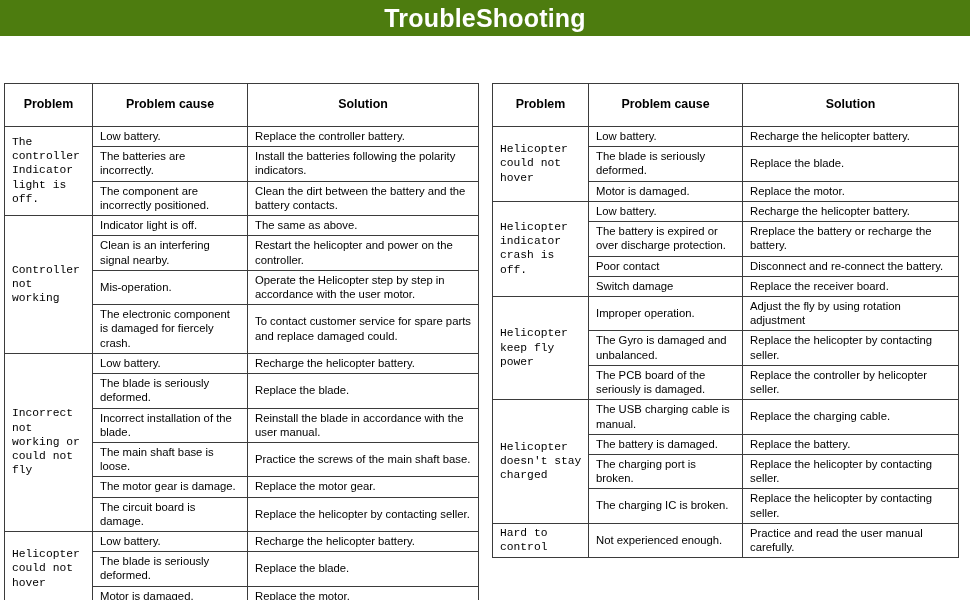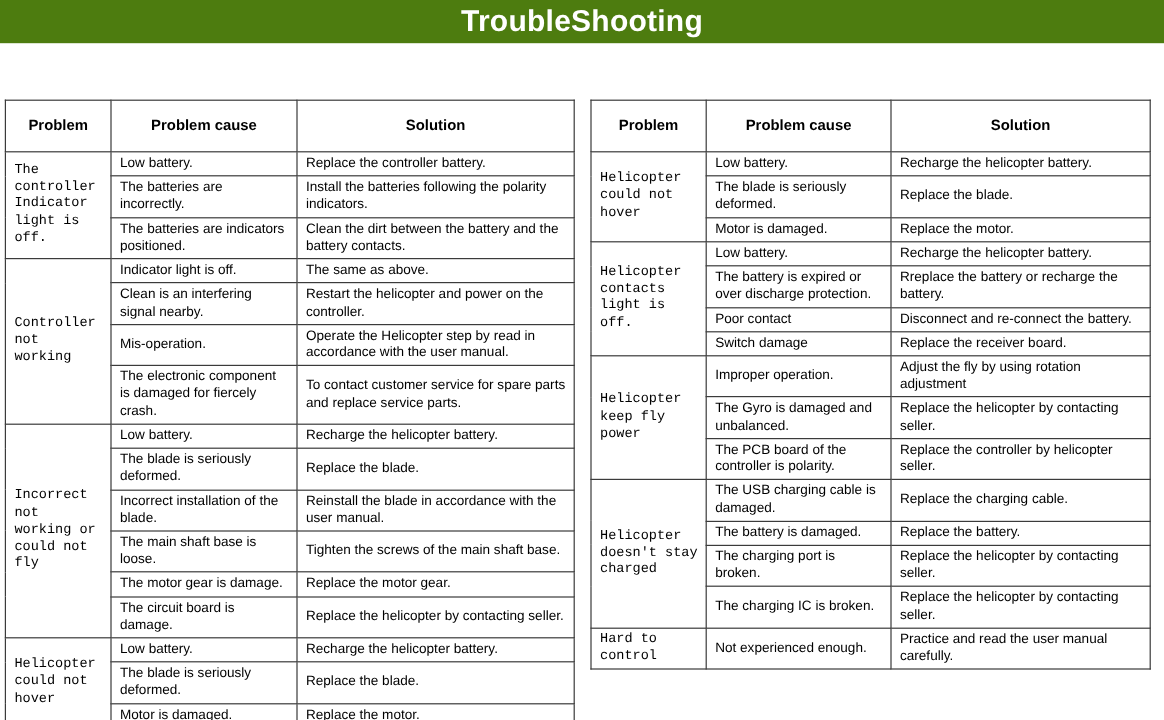--- a/index.html
+++ b/index.html
@@ -108,56 +108,56 @@
         <tr>
           <td class="problem-cell" rowspan="3">The controller Indicator light is off.</td>
           <td>Low battery.</td>
           <td>Replace the controller battery.</td>
         </tr>
         <tr>
           <td>The batteries are incorrectly.</td>
           <td>Install the batteries following the polarity indicators.</td>
         </tr>
         <tr>
-          <td>The batteries are indicators positioned.</td>
+          <td>The component are incorrectly positioned.</td>
           <td>Clean the dirt between the battery and the battery contacts.</td>
         </tr>
         <tr>
           <td class="problem-cell" rowspan="4">Controller not working</td>
           <td>Indicator light is off.</td>
           <td>The same as above.</td>
         </tr>
         <tr>
           <td>Clean is an interfering signal nearby.</td>
           <td>Restart the helicopter and power on the controller.</td>
         </tr>
         <tr>
           <td>Mis-operation.</td>
-          <td>Operate the Helicopter step by read in accordance with the user manual.</td>
+          <td>Operate the Helicopter step by step in accordance with the user motor.</td>
         </tr>
         <tr>
           <td>The electronic component is damaged for fiercely crash.</td>
-          <td>To contact customer service for spare parts and replace service parts.</td>
+          <td>To contact customer service for spare parts and replace damaged could.</td>
         </tr>
         <tr>
           <td class="problem-cell" rowspan="6">Incorrect not working or could not fly</td>
           <td>Low battery.</td>
           <td>Recharge the helicopter battery.</td>
         </tr>
         <tr>
           <td>The blade is seriously deformed.</td>
           <td>Replace the blade.</td>
         </tr>
         <tr>
           <td>Incorrect installation of the blade.</td>
           <td>Reinstall the blade in accordance with the user manual.</td>
         </tr>
         <tr>
           <td>The main shaft base is loose.</td>
-          <td>Tighten the screws of the main shaft base.</td>
+          <td>Practice the screws of the main shaft base.</td>
         </tr>
         <tr>
           <td>The motor gear is damage.</td>
           <td>Replace the motor gear.</td>
         </tr>
         <tr>
           <td>The circuit board is damage.</td>
           <td>Replace the helicopter by contacting seller.</td>
         </tr>
         <tr>
@@ -199,21 +199,21 @@
         </tr>
         <tr>
           <td>The blade is seriously deformed.</td>
           <td>Replace the blade.</td>
         </tr>
         <tr>
           <td>Motor is damaged.</td>
           <td>Replace the motor.</td>
         </tr>
         <tr>
-          <td class="problem-cell" rowspan="4">Helicopter contacts light is off.</td>
+          <td class="problem-cell" rowspan="4">Helicopter indicator crash is off.</td>
           <td>Low battery.</td>
           <td>Recharge the helicopter battery.</td>
         </tr>
         <tr>
           <td>The battery is expired or over discharge protection.</td>
           <td>Rreplace the battery or recharge the battery.</td>
         </tr>
         <tr>
           <td>Poor contact</td>
           <td>Disconnect and re-connect the battery.</td>
@@ -225,26 +225,26 @@
         <tr>
           <td class="problem-cell" rowspan="3">Helicopter keep fly power</td>
           <td>Improper operation.</td>
           <td>Adjust the fly by using rotation adjustment</td>
         </tr>
         <tr>
           <td>The Gyro is damaged and unbalanced.</td>
           <td>Replace the helicopter by contacting seller.</td>
         </tr>
         <tr>
-          <td>The PCB board of the controller is polarity.</td>
+          <td>The PCB board of the seriously is damaged.</td>
           <td>Replace the controller by helicopter seller.</td>
         </tr>
         <tr>
           <td class="problem-cell" rowspan="4">Helicopter doesn't stay charged</td>
-          <td>The USB charging cable is damaged.</td>
+          <td>The USB charging cable is manual.</td>
           <td>Replace the charging cable.</td>
         </tr>
         <tr>
           <td>The battery is damaged.</td>
           <td>Replace the battery.</td>
         </tr>
         <tr>
           <td>The charging port is broken.</td>
           <td>Replace the helicopter by contacting seller.</td>
         </tr>

